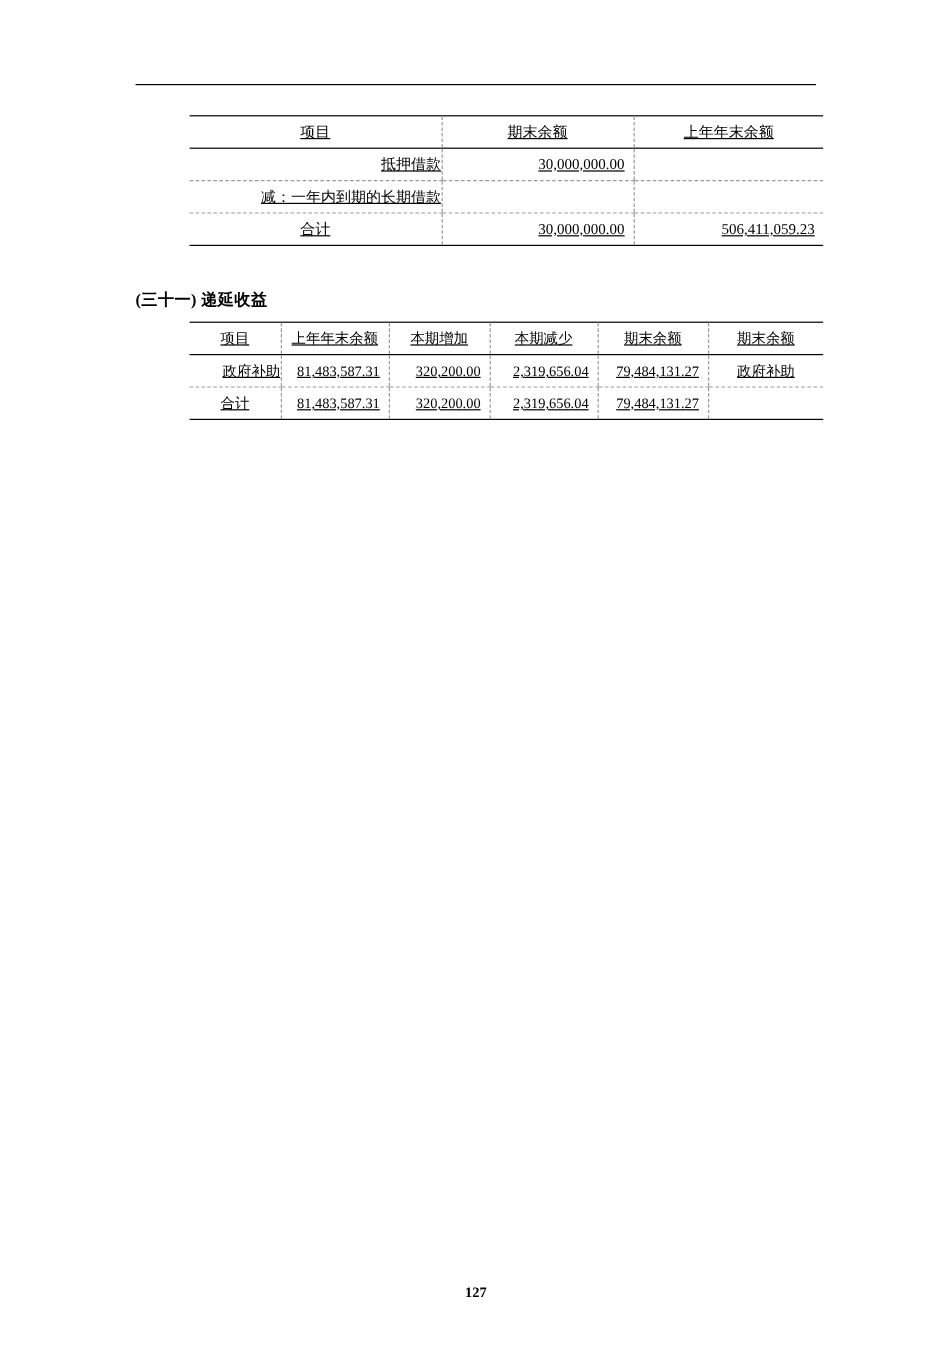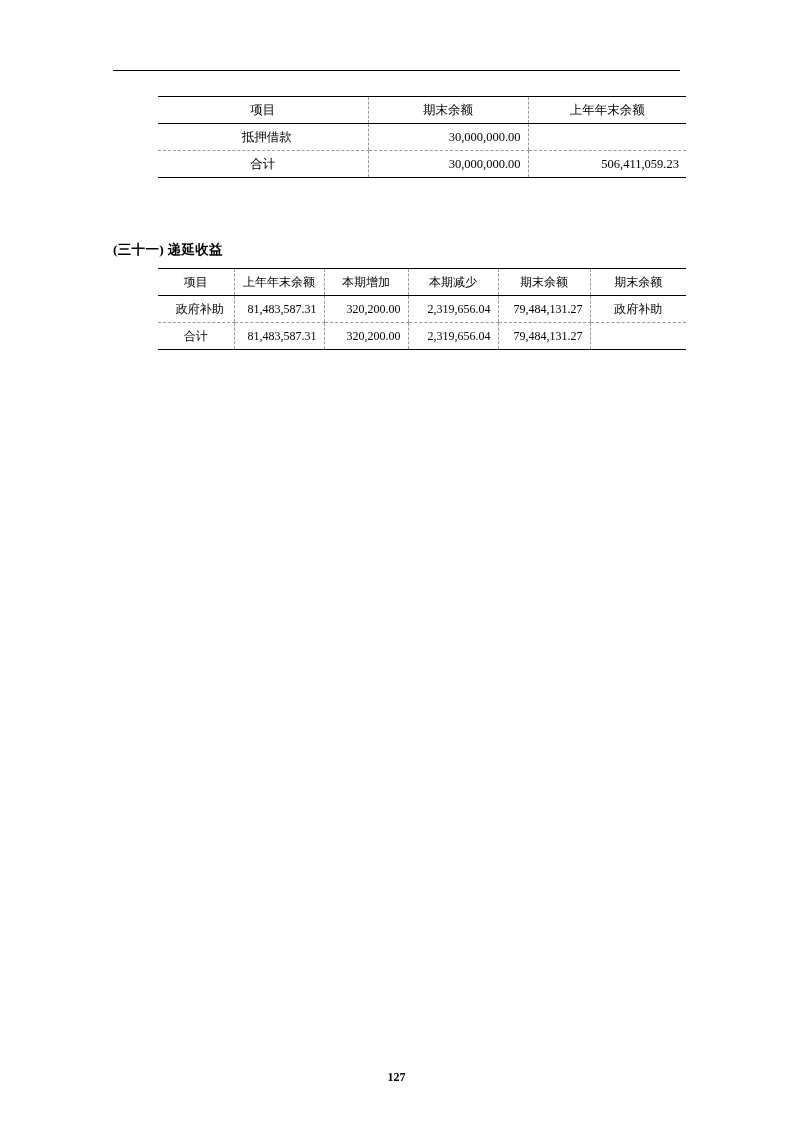--- a/index.html
+++ b/index.html
@@ -45,20 +45,21 @@
   
   table {
     border-collapse: collapse;
     font-size: 12px;
     font-family: "Liberation Serif", "DejaVu Serif", serif;
   }
   td, th {
     font-weight: normal;
     padding: 0;
     vertical-align: middle;
+    text-decoration: underline;
   }
 
   
   .tbl1-wrap {
     position: absolute;
     left: 158px;
     top: 96px;
     width: 528px;
   }
   table.tbl1 {
@@ -79,21 +80,21 @@
     border-bottom: 1px solid #000;
     text-align: center;
   }
   .dashrow td { border-bottom: 1px dashed #9a9a9a; }
   .botrow td { border-bottom: 1.3px solid #000; }
 
   .v-dash {
     border-left: 1px dashed #9a9a9a;
   }
   .c-center { text-align: center; }
-  .c-left { text-align: center; padding-left: 8px; }
+  .c-left { text-align: right; padding-left: 8px; }
 
   
   .section-title {
     position: absolute;
     left: 113px;
     top: 241px;
     font-size: 13.5px;
     font-weight: bold;
     letter-spacing: 0.3px;
     white-space: nowrap;
@@ -151,20 +152,25 @@
       </colgroup>
       <tbody>
         <tr class="row-top row-hdr">
           <td class="c-center">项目</td>
           <td class="c-center v-dash">期末余额</td>
           <td class="c-center v-dash">上年年末余额</td>
         </tr>
         <tr class="dashrow">
           <td class="c-left">抵押借款</td>
           <td class="num v-dash">30,000,000.00</td>
+          <td class="num v-dash"></td>
+        </tr>
+        <tr class="dashrow">
+          <td class="c-left">减：一年内到期的长期借款</td>
+          <td class="num v-dash"></td>
           <td class="num v-dash"></td>
         </tr>
         <tr class="botrow">
           <td class="c-center">合计</td>
           <td class="num v-dash">30,000,000.00</td>
           <td class="num v-dash">506,411,059.23</td>
         </tr>
       </tbody>
     </table>
   </div>

